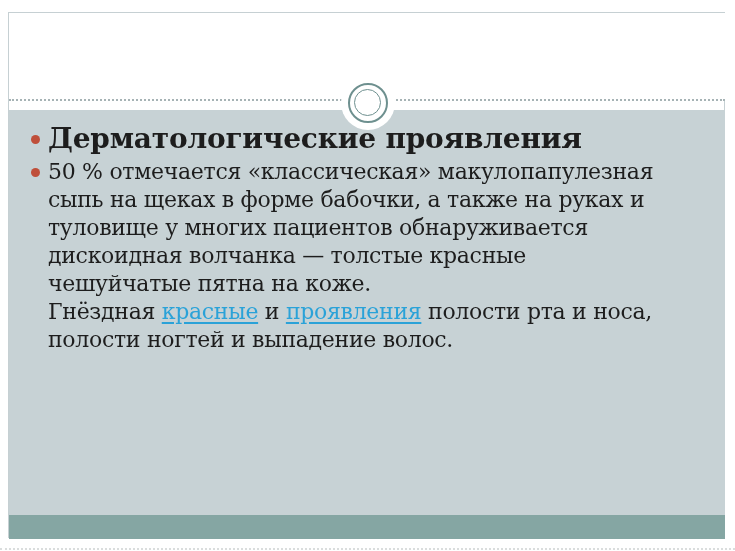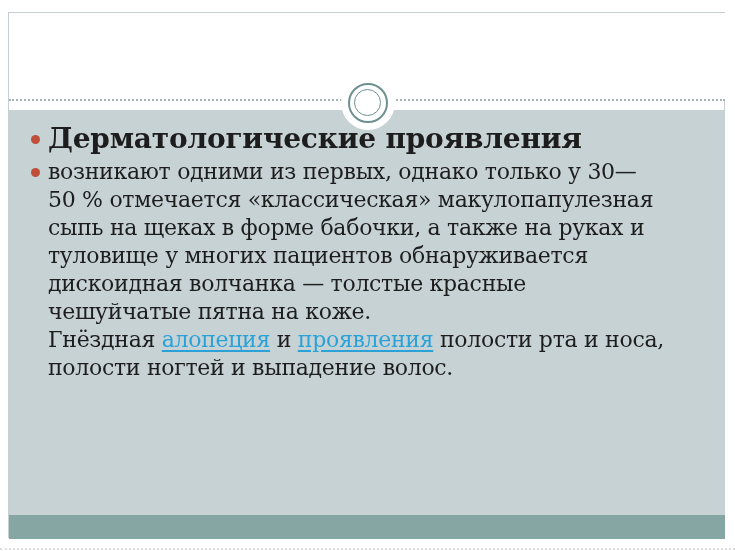--- a/index.html
+++ b/index.html
@@ -117,23 +117,22 @@
 <div class="text-block">
     <div class="bullet-row bold">
       <span class="bullet-marker"></span>
       <div class="bullet-text">
         <span class="text-line"><span>Дерматологические проявления</span></span>
       </div>
     </div>
     <div class="bullet-row regular">
       <span class="bullet-marker"></span>
       <div class="bullet-text">
-        <span class="text-line"><span>возникают одними из первых, однако только у 30—</span></span>
         <span class="text-line"><span>50 % отмечается «классическая» макулопапулезная</span></span>
         <span class="text-line"><span>сыпь на щеках в форме бабочки, а также на руках и</span></span>
         <span class="text-line"><span>туловище у многих пациентов обнаруживается</span></span>
         <span class="text-line"><span>дискоидная волчанка — толстые красные</span></span>
         <span class="text-line"><span>чешуйчатые пятна на коже.</span></span>
-        <span class="text-line"><span>Гнёздная </span><a class="text-link">алопеция</a><span> и </span><a class="text-link">проявления</a><span> полости рта и носа,</span></span>
+        <span class="text-line"><span>Гнёздная </span><a class="text-link">красные</a><span> и </span><a class="text-link">проявления</a><span> полости рта и носа,</span></span>
         <span class="text-line"><span>полости ногтей и выпадение волос.</span></span>
       </div>
     </div>
   </div>
 
 </body></html>

